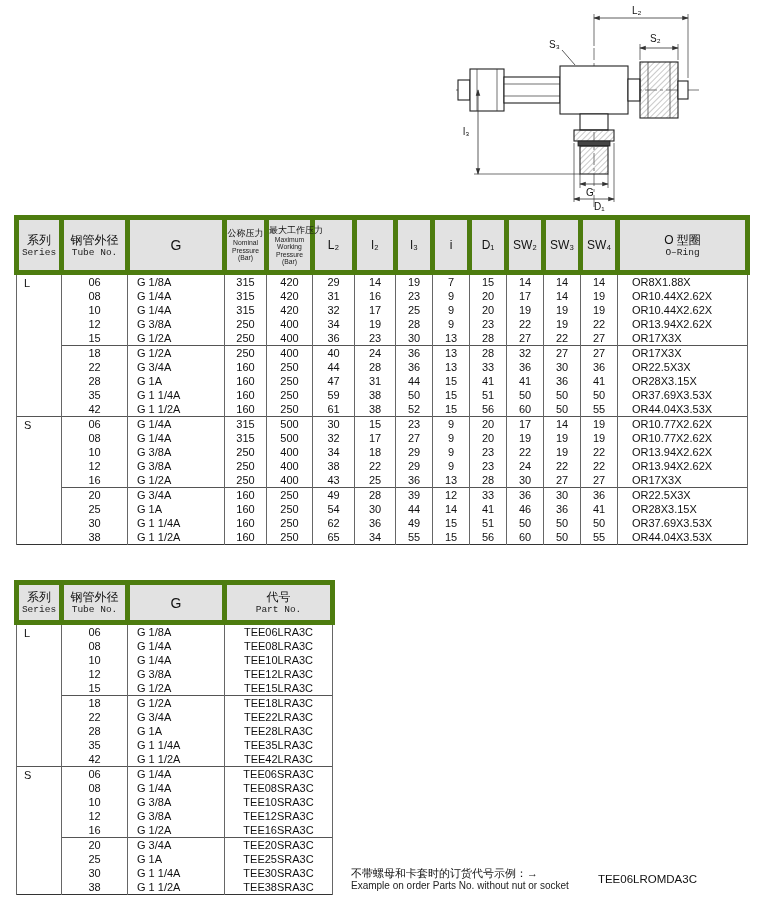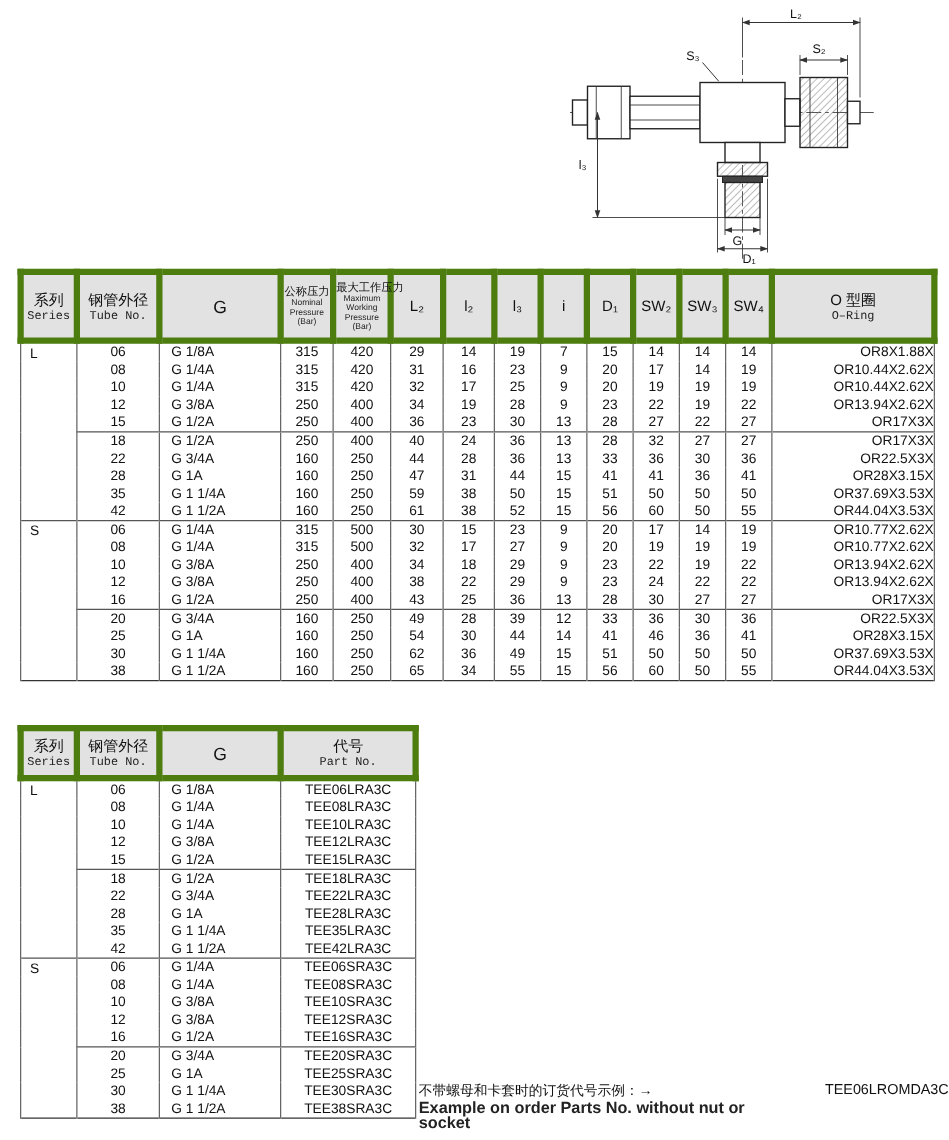--- a/index.html
+++ b/index.html
@@ -27,28 +27,28 @@
   .zh{font-size:12px;line-height:14px;}
   .en{font-size:9.5px;line-height:11px;color:#222;font-family:Liberation Mono, monospace;}
   .zh-s{font-size:9px;line-height:11px;white-space:nowrap;}
   .en-xs{font-size:6.8px;line-height:7.5px;color:#222;}
   .big-g{font-size:14px;}
   .dimh{font-size:12px;}
   td{font-size:11px;height:14px;line-height:14px;padding:0;text-align:center;
      border-left:1px solid #666;border-right:1px solid #666;white-space:nowrap;overflow:hidden;}
   tr.block-start td, tr.sec-start td{border-top:1px solid #555;}
   td.g-col{text-align:left;padding-left:9px;}
-  td.oring-col{text-align:right;padding-left:14px;}
+  td.oring-col{text-align:left;padding-left:14px;}
   td.series-cell{vertical-align:top;text-align:left;padding-left:7px;padding-top:1px;font-size:11px;}
 
   
-  .footnote{position:absolute;left:335px;top:866px;display:flex;align-items:flex-start;gap:11px;}
+  .footnote{position:absolute;left:351px;top:866px;display:flex;align-items:center;gap:11px;}
   .footnote .note{display:flex;flex-direction:column;}
   .note-zh{font-size:11px;line-height:14px;}
-  .note-en{font-size:13px;line-height:12px;color:#222;font-weight:bold;}
+  .note-en{font-size:10px;line-height:12px;color:#222;}
   .example-pn{font-size:11.5px;margin-left:18px;white-space:nowrap;}
 </style>
 </head>
 <body>
 
 <div class="page">
 
   <div class="drawing">
     <svg width="305" height="212" viewBox="0 0 305 212">
       <defs>

